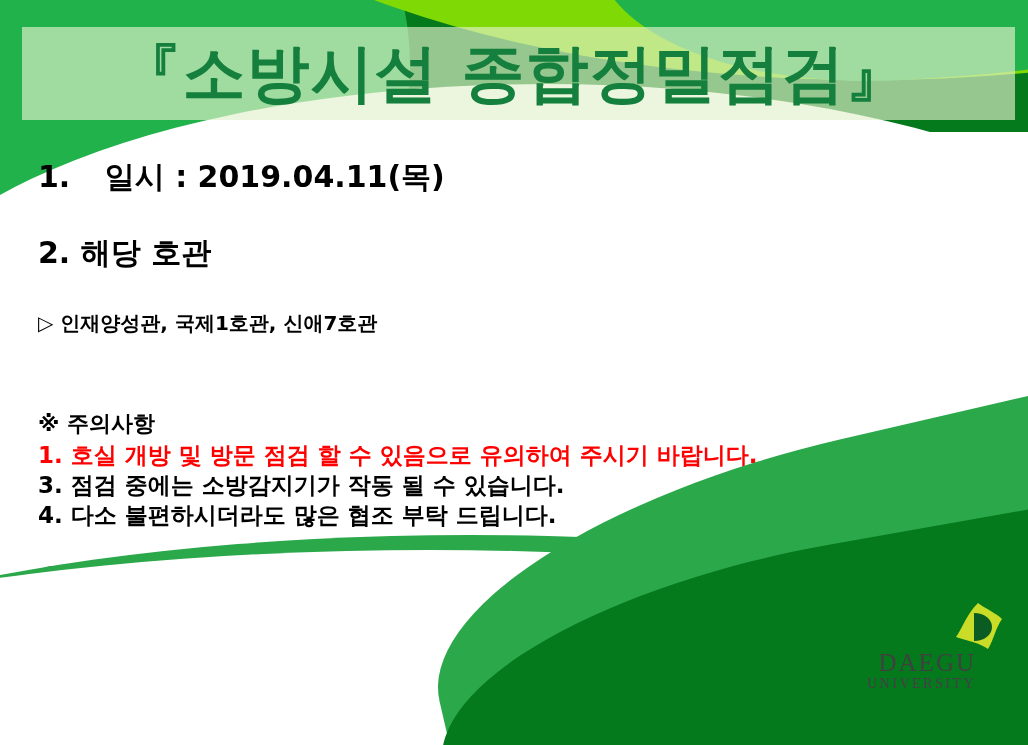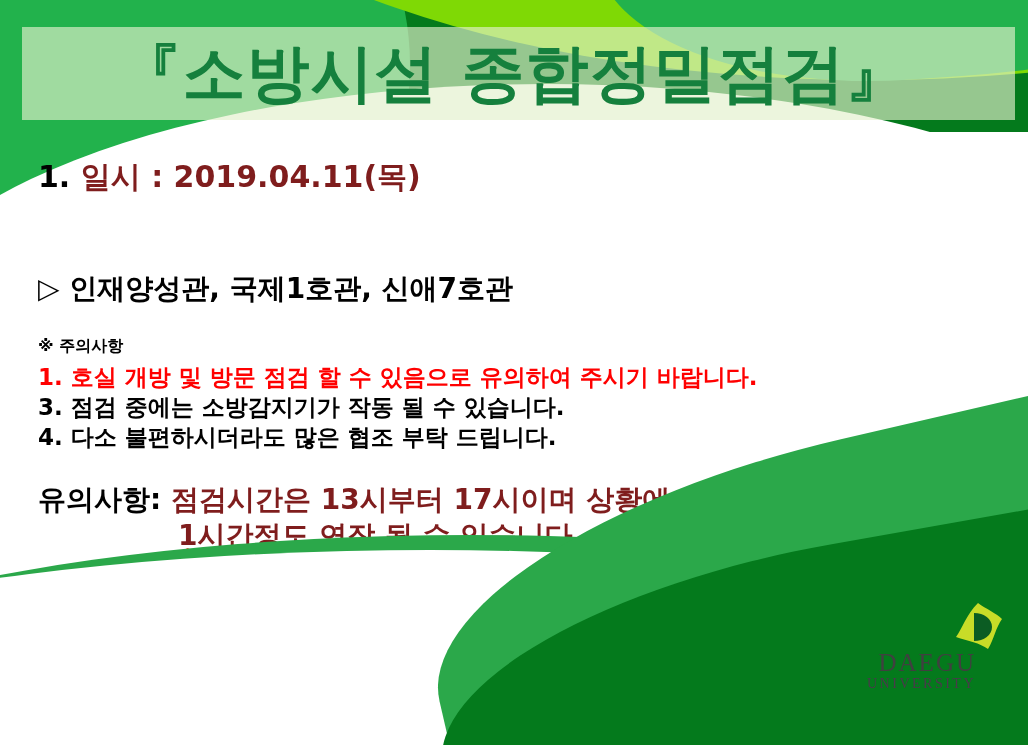--- a/index.html
+++ b/index.html
@@ -142,42 +142,43 @@
     font-weight: bold;
     line-height: 34px;
     margin: 0;
   }
   .sp-1 { height: 42px; }
   .sp-2 { height: 38px; }
   .sp-3 { height: 26px; }
   .sp-4 { height: 30px; }
 
   .l-sub {
-    font-size: 28px;
+    font-size: 20px;
     font-weight: bold;
     line-height: 30px;
   }
   .l-notice-head {
-    font-size: 16px;
+    font-size: 22px;
     font-weight: bold;
     line-height: 32px;
+    margin-top: 44px;
   }
   .l-notice {
     font-size: 23px;
     font-weight: bold;
     line-height: 30px;
   }
   .l-foot {
     font-size: 28px;
     font-weight: bold;
     line-height: 36px;
   }
   .foot-indent { padding-left: 140px; }
 
-  .blue { color: #7f1d1d; }
+  .blue { color: #000000; margin-left: 24px; }
   .red  { color: #FF0000; }
   .black{ color: #000000; }
 
   .spell {
     text-decoration: underline wavy #FF0000;
     text-decoration-skip-ink: none;
     text-underline-offset: 3px;
   }
 
   
@@ -232,20 +233,24 @@
 
   <div class="content">
 
     <div class="line l-item">
       <span class="black">1.</span>
       <span class="blue">일시 : 2019.04.11(목)</span>
     </div>
 
     <div class="sp-1"></div>
 
+    <div class="line l-item">
+      <span class="black">2.</span>
+      <span class="black">해당 호관</span>
+    </div>
 
     <div class="sp-2"></div>
 
     <div class="line l-sub">
       <span>▷</span>
       <span>인재양성관, 국제1호관, 신애7호관</span>
     </div>
 
     <div class="sp-3"></div>
 

